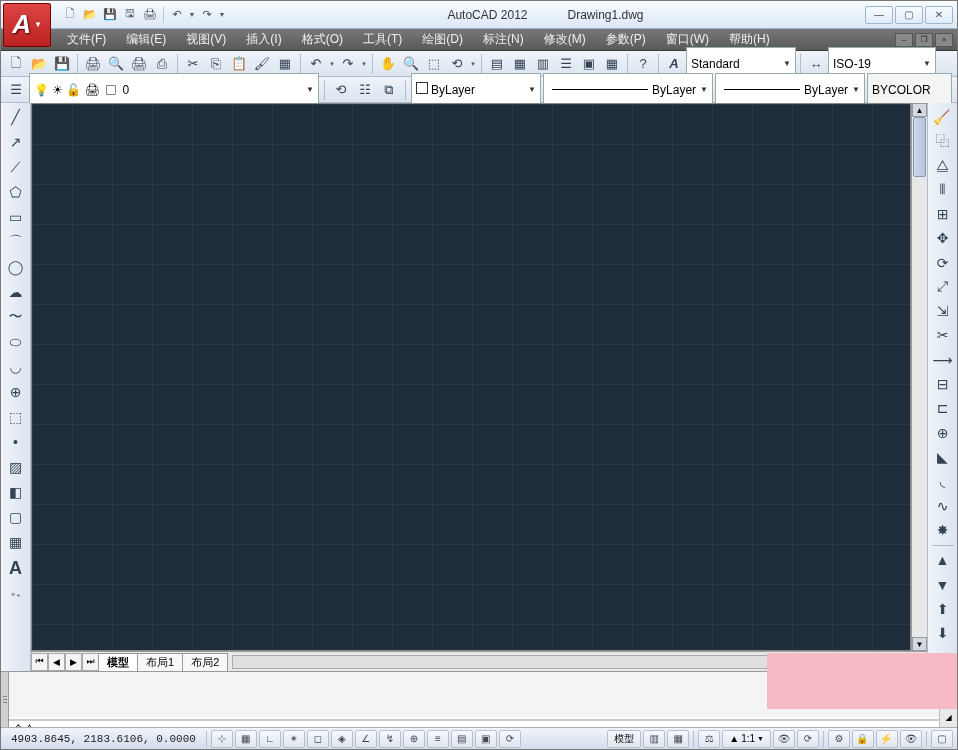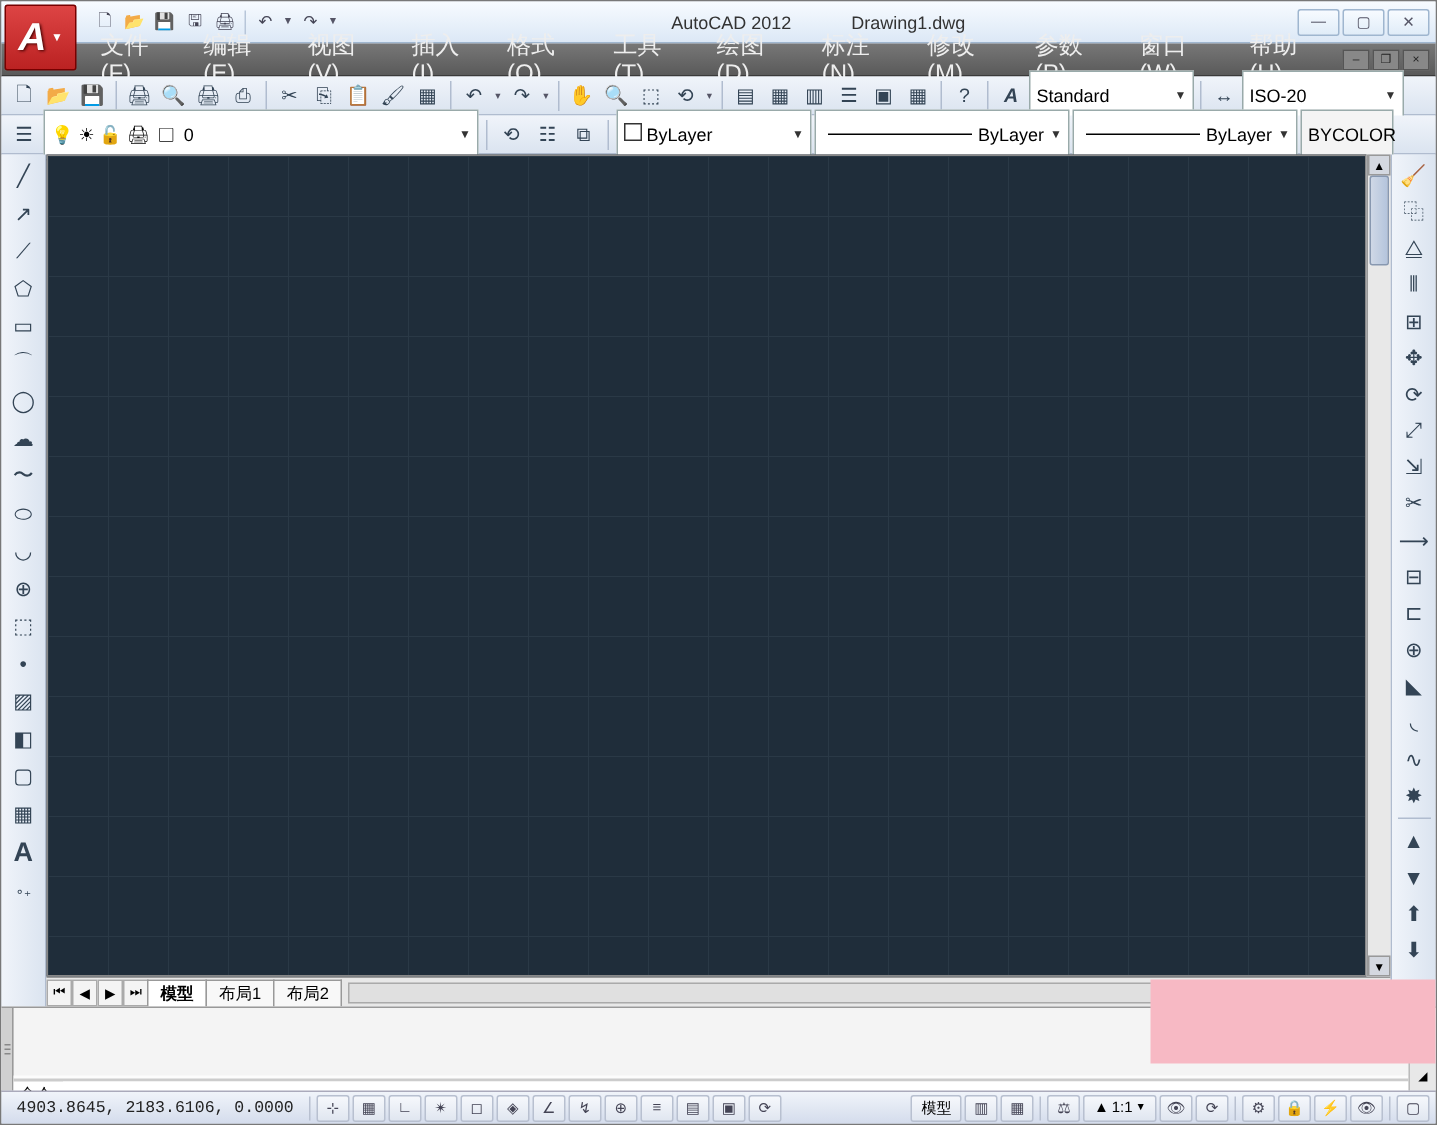--- a/index.html
+++ b/index.html
@@ -15,21 +15,21 @@
 .app-btn .drop { color:#fff; font-size:8px; margin-left:3px; }
 .qat { display: flex; align-items: center; gap: 2px; margin-left: 6px; }
 .qat-btn { width: 18px; height: 18px; display: flex; align-items: center; justify-content: center; color: #445; font-size: 11px; border-radius: 2px; }
 .qat-sep { width:1px; height:16px; background:#b7c6d9; margin:0 2px; }
 .title-text { flex: 1; text-align: center; font-size: 12px; color: #333; display:flex; justify-content:center; gap:40px; }
 .win-controls { display: flex; margin-right: 4px; gap:2px; }
 .win-btn { width: 28px; height: 18px; border: 1px solid #9fb6cf; background: linear-gradient(#f7fbff,#e0ecf8); display: flex; align-items: center; justify-content: center; font-size: 10px; color:#556; border-radius:2px; }
 
 
 .menubar { height: 22px; background: linear-gradient(#777,#5a5a5a); display: flex; align-items: center; padding-left: 56px; gap: 0; border-bottom:1px solid #3a3a3a; }
-.menu-item { color: #eee; font-size: 16px; padding: 2px 10px; }
+.menu-item { color: #eee; font-size: 12px; padding: 2px 10px; }
 .mdi-controls { margin-left:auto; display:flex; margin-right:4px; }
 .mdi-btn { width:18px; height:14px; background:#888; border:1px solid #555; margin-left:2px; display:flex;align-items:center;justify-content:center;font-size:8px;color:#222; }
 
 
 .toolbar { height: 26px; background: linear-gradient(#f0f4fa,#dbe4f0); border-bottom: 1px solid #b0bccf; display: flex; align-items: center; padding: 0 4px; gap: 1px; }
 .tb-btn { width: 22px; height: 22px; display: flex; align-items: center; justify-content: center; font-size: 13px; color: #345; border: 1px solid transparent; border-radius:2px; }
 .tb-sep { width: 1px; height: 20px; background: #b0bccf; margin: 0 3px; }
 .tb-drop { width:8px; font-size:7px; color:#556; display:flex;align-items:center;justify-content:center; }
 .tb-combo { height: 20px; border: 1px solid #9aa; background: #fff; padding: 16px 4px; font-size: 12px; display: flex; align-items: center; justify-content:space-between; }
 .tb-combo .arrow { font-size:8px; color:#333; margin-left:4px; }
@@ -179,21 +179,21 @@
     <div class="tb-btn">?</div>
     <div class="tb-sep"></div>
     <div class="tb-btn" style="font-style:italic;font-weight:bold;">A</div>
     <div class="tb-combo tb-text-combo" style="width:110px">
       <span>Standard</span>
         <span class="arrow">▼</span>
     </div>
     <div class="tb-sep"></div>
     <div class="tb-btn">↔</div>
     <div class="tb-combo tb-text-combo" style="width:108px">
-      <span>ISO-20</span>
+      <span>ISO-19</span>
         <span class="arrow">▼</span>
     </div>
   </div>
 
   <div class="toolbar2">
     <div class="tb-btn">☰</div>
     <div class="tb-combo" style="width:290px">
       <span>💡 ☀ 🔓 🖨 ◻</span>
       <span style="flex:1;margin-left:4px;">0</span>
       <span class="arrow">▼</span>
@@ -211,21 +211,21 @@
     <div class="tb-combo" style="width:170px">
       <span class="linetype-line"></span>
       <span>ByLayer</span>
       <span class="arrow">▼</span>
     </div>
     <div class="tb-combo" style="width:150px">
       <span class="linetype-line"></span>
       <span>ByLayer</span>
       <span class="arrow">▼</span>
     </div>
-    <div class="tb-combo" style="width:62px;background:#f4f4f4;">
+    <div class="tb-combo" style="width:85px;background:#f4f4f4;">
       <span>BYCOLOR</span>
     </div>
   </div>
 
   <div class="main">
 
     <div class="vtoolbar">
       <div class="vt-btn">╱</div>
       <div class="vt-btn">↗</div>
       <div class="vt-btn">⟋</div>

